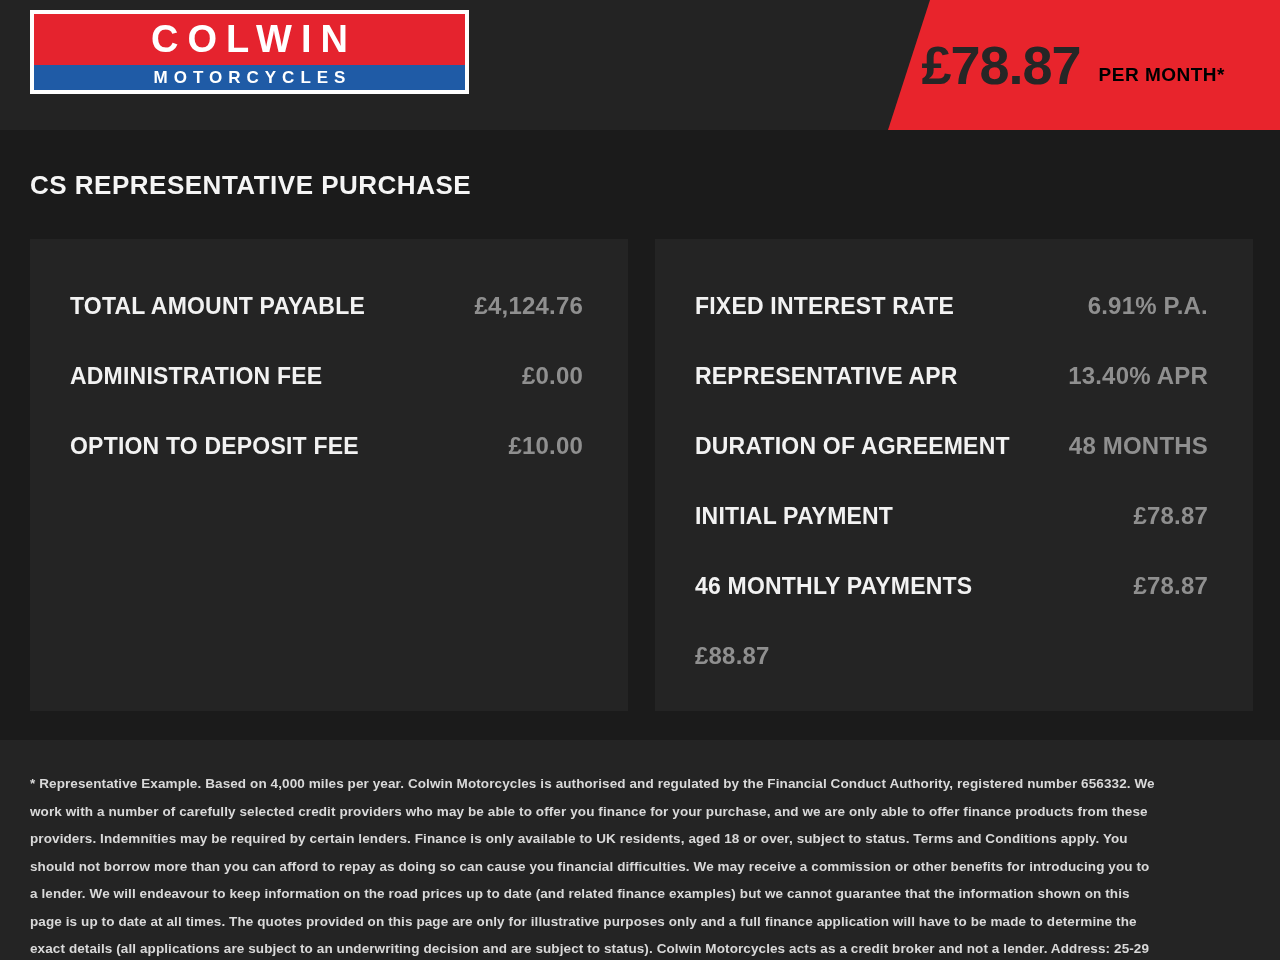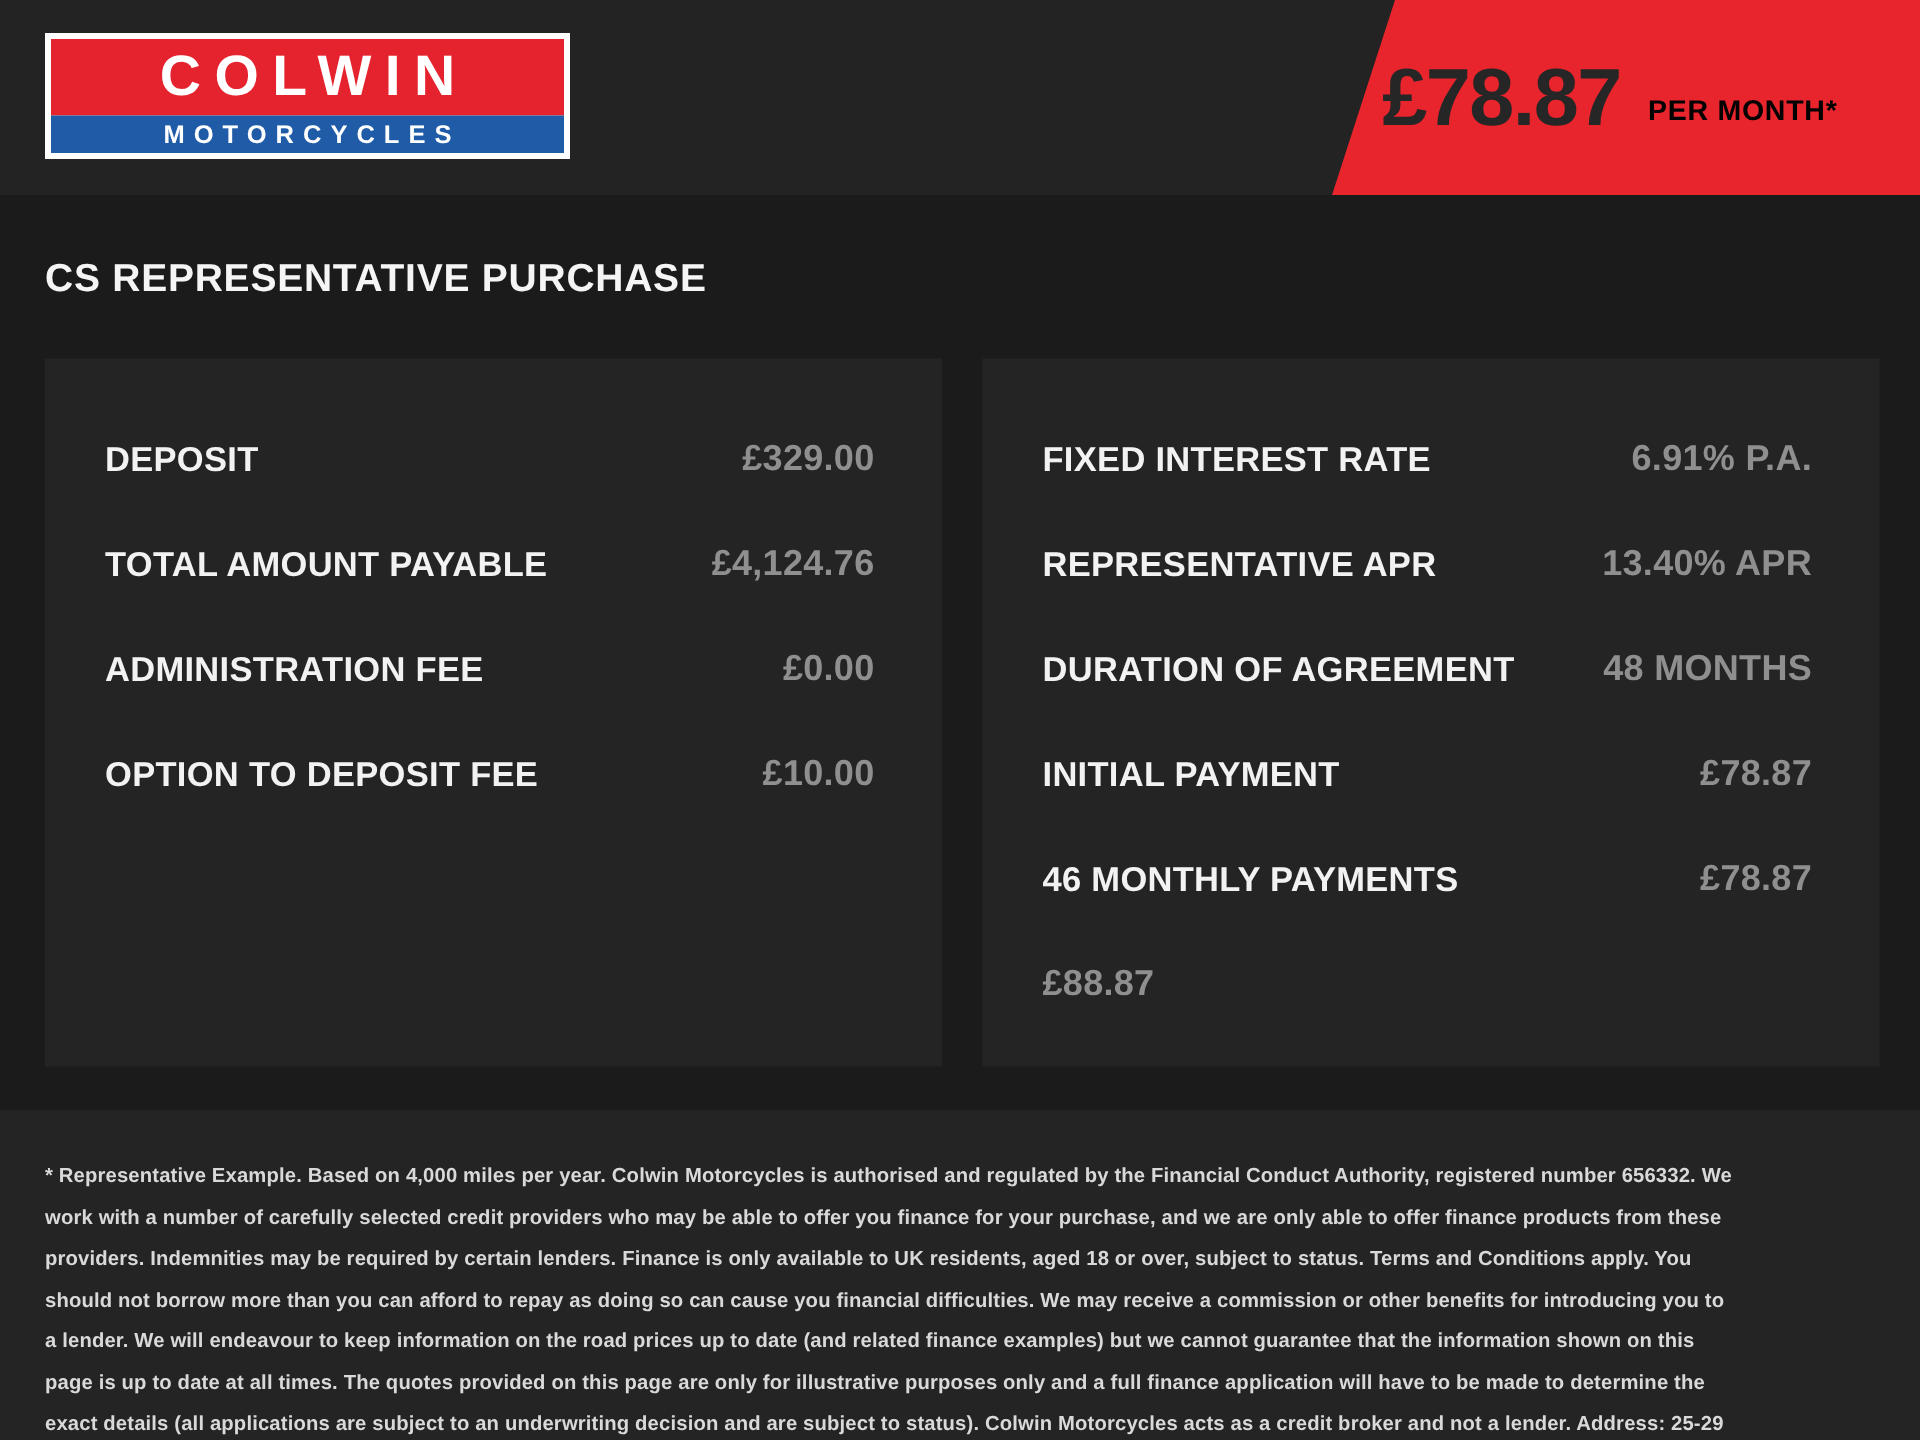--- a/index.html
+++ b/index.html
@@ -12,22 +12,22 @@
   }
 
   
   .header {
     position: relative;
     height: 130px;
     background: #232323;
   }
   .logo {
     position: absolute;
-    left: 30px; top: 22px;
-    width: 350px; height: 84px;
+    left: 30px; top: 10px;
+    width: 439px; height: 84px;
     background: #ffffff;
     padding: 4px;
     display: flex;
     flex-direction: column;
     cursor: pointer;
   }
   .logo-red {
     flex: 1;
     background: #e5232e;
     display: flex;
@@ -162,24 +162,20 @@
   </div>
 
 </div>
 
 <div class="page-title">CS REPRESENTATIVE PURCHASE</div>
 
 <div class="panels">
 
   <div class="panel">
     <div class="fin-row">
-      <span class="fin-label">DEPOSIT</span>
-      <span class="fin-value">£329.00</span>
-    </div>
-    <div class="fin-row">
       <span class="fin-label">TOTAL AMOUNT PAYABLE</span>
       <span class="fin-value">£4,124.76</span>
     </div>
     <div class="fin-row">
       <span class="fin-label">ADMINISTRATION FEE</span>
       <span class="fin-value">£0.00</span>
     </div>
     <div class="fin-row">
       <span class="fin-label">OPTION TO DEPOSIT FEE</span>
       <span class="fin-value">£10.00</span>

